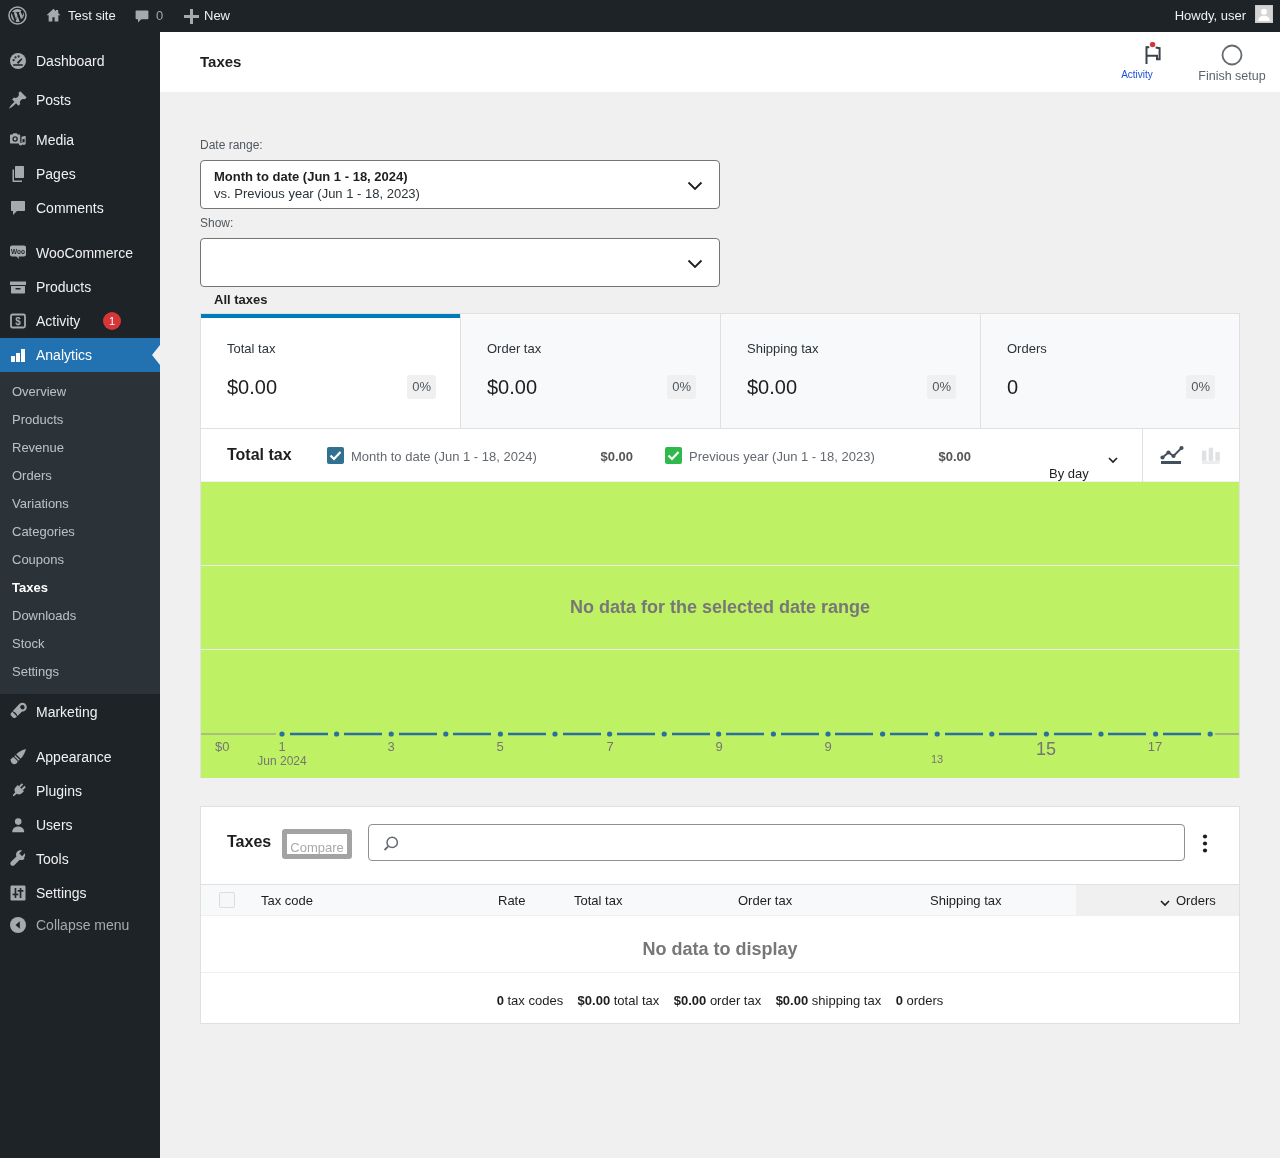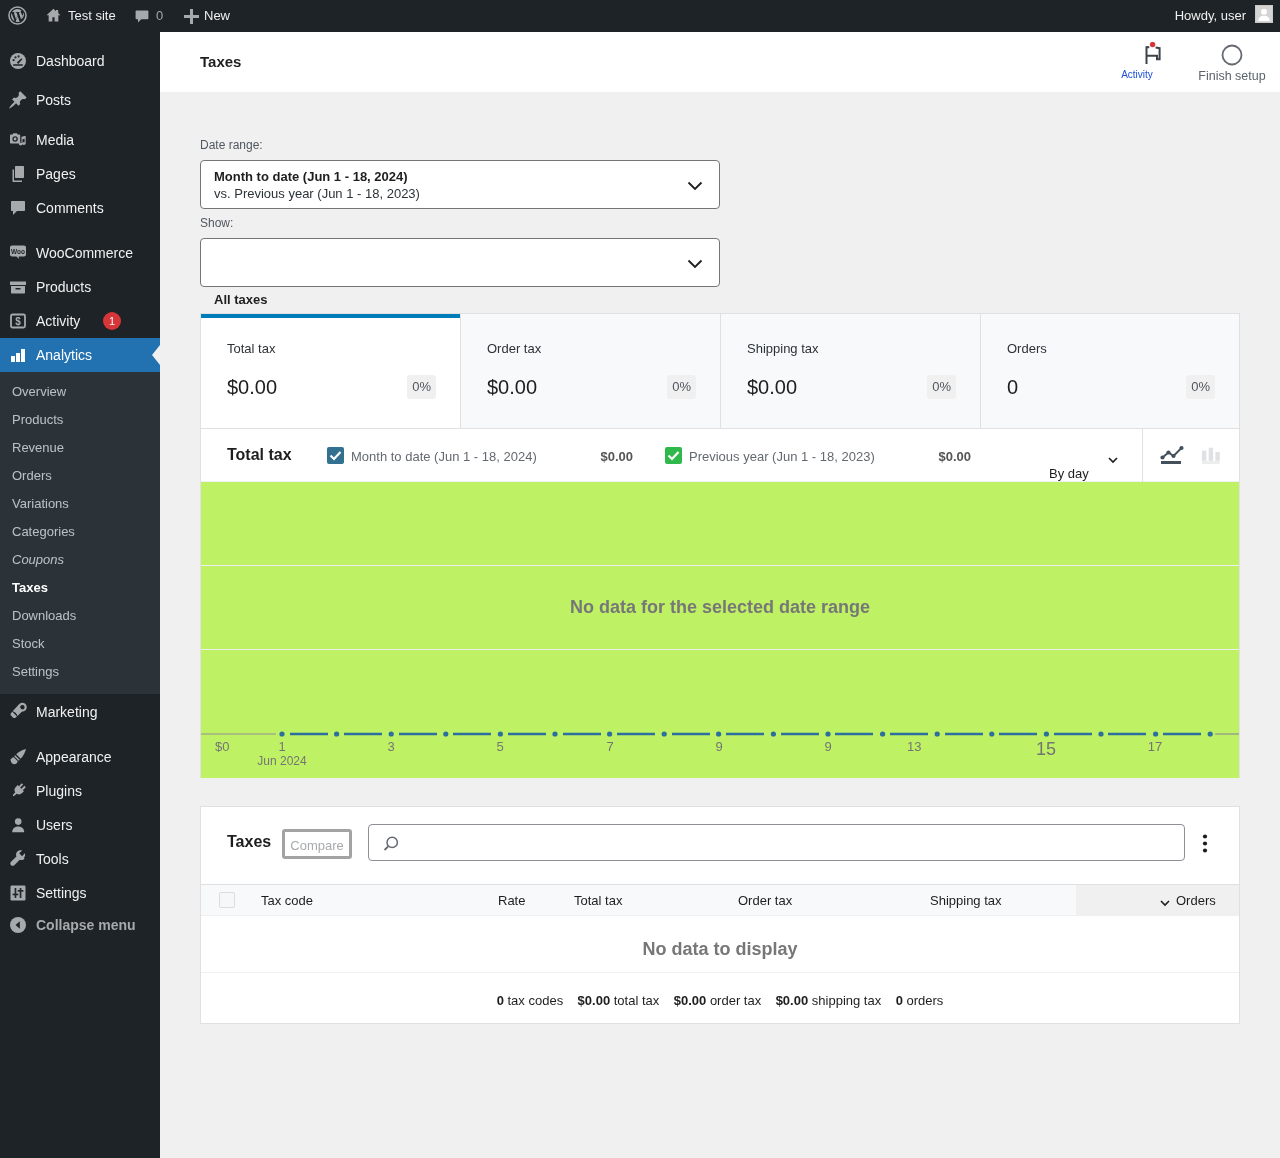--- a/index.html
+++ b/index.html
@@ -163,21 +163,21 @@
   <div style="position:absolute; right:0; top:7px; width:0; height:0; border-top:10px solid transparent; border-bottom:10px solid transparent; border-right:8px solid #f0f0f1;"></div>
     </div>
 
   <div id="submenu">
     <div class="smi" style="top:6px;">Overview</div>
     <div class="smi" style="top:34px;">Products</div>
     <div class="smi" style="top:62px;">Revenue</div>
     <div class="smi" style="top:90px;">Orders</div>
     <div class="smi" style="top:118px;">Variations</div>
     <div class="smi" style="top:146px;">Categories</div>
-    <div class="smi" style="top:174px;font-style:italic;">Coupons</div>
+    <div class="smi" style="top:174px;">Coupons</div>
     <div class="smi" style="top:202px; color:#fff; font-weight:bold;">Taxes</div>
     <div class="smi" style="top:230px;">Downloads</div>
     <div class="smi" style="top:258px;">Stock</div>
     <div class="smi" style="top:286px;">Settings</div>
   </div>
 
   <div class="mi" style="top:663px;">
       <span class="ico">
     <svg width="20" height="20" viewBox="0 0 20 20">
           <g fill="#a7aaad">
@@ -237,21 +237,21 @@
           <g fill="#22282c">
             <rect x="6.6" y="5" width="1.7" height="10"></rect>
             <rect x="11.7" y="5" width="1.7" height="10"></rect>
             <rect x="4.6" y="10.6" width="5.7" height="1.7"></rect>
             <rect x="9.7" y="7" width="5.7" height="1.7"></rect>
           </g>
         </svg>
   </span>
       <span class="lbl">Settings</span>
     </div>
-  <div class="mi" style="top:876px; color:#a7aaad;font-weight:bold;">
+  <div class="mi" style="top:876px; color:#a7aaad;">
       <span class="ico">
     <svg width="20" height="20" viewBox="0 0 20 20">
           <circle cx="10" cy="10" r="8" fill="#a7aaad"></circle>
           <path fill="#1d2327" d="M11.8 6.2L7.5 10l4.3 3.8z"></path>
         </svg>
   </span>
       <span class="lbl">Collapse menu</span>
     </div>
 </div>
 
@@ -413,30 +413,30 @@
             <circle cx="1009.2" cy="6" r="2.6"></circle>
         </g>
       </svg>
       <div class="abs" style="left:14px; top:257px; font-size:13px; color:#757575;">$0</div>
       <div class="abs" style="left:51px; top:257px; width:60px; text-align:center; font-size:13px; color:#757575;">1</div>
       <div class="abs" style="left:160px; top:257px; width:60px; text-align:center; font-size:13px; color:#757575;">3</div>
       <div class="abs" style="left:269px; top:257px; width:60px; text-align:center; font-size:13px; color:#757575;">5</div>
       <div class="abs" style="left:379px; top:257px; width:60px; text-align:center; font-size:13px; color:#757575;">7</div>
       <div class="abs" style="left:488px; top:257px; width:60px; text-align:center; font-size:13px; color:#757575;">9</div>
       <div class="abs" style="left:597px; top:257px; width:60px; text-align:center; font-size:13px; color:#757575;">9</div>
-      <div class="abs" style="left:706px; top:257px; width:60px; text-align:left; font-size:13px; color:#757575;">13</div>
+      <div class="abs" style="left:706px; top:271px; width:60px; text-align:center; font-size:11px; color:#757575;">13</div>
       <div class="abs" style="left:815px; top:257px; width:60px; text-align:center; font-size:18px; color:#757575;">15</div>
       <div class="abs" style="left:924px; top:257px; width:60px; text-align:center; font-size:13px; color:#757575;">17</div>
       <div class="abs" style="left:51px; top:272px; width:60px; text-align:center; font-size:12px; color:#757575;">Jun 2024</div>
     </div>
   </div>
 
   <div class="abs" style="left:40px; top:774px; width:1040px; height:218px; background:#fff; border:1px solid #e0e0e0;">
     <div class="abs" style="left:26px; top:26px; font-size:16px; font-weight:bold; color:#1e1e1e;">Taxes</div>
-    <div class="abs" style="left:81px; top:22px; width:70px; height:30px; border:3px solid #a3a3a3; border-radius:3px; font-size:13px; color:#a7aaad; text-align:center; line-height:28px;">Compare</div>
+    <div class="abs" style="left:81px; top:22px; width:70px; height:30px; border:5px solid #a3a3a3; border-radius:3px; font-size:13px; color:#a7aaad; text-align:center; line-height:28px;">Compare</div>
     <div class="abs" style="left:167px; top:17px; width:817px; height:37px; border:1px solid #8c8f94; border-radius:4px; background:#fff;">
       <svg width="16" height="16" viewBox="0 0 16 16" style="position:absolute; left:14px; top:11px;">
           <circle cx="9.2" cy="6.4" r="5.2" fill="none" stroke="#646970" stroke-width="1.5"></circle>
           <line x1="5.2" y1="10.4" x2="1.6" y2="14" stroke="#646970" stroke-width="1.8"></line>
         </svg>
     </div>
     <div class="abs" style="left:993px; top:26px; width:22px; height:22px;">
       <svg width="22" height="22" viewBox="0 0 22 22">
           <circle cx="11" cy="3.5" r="2.1" fill="#1e1e1e"></circle>
           <circle cx="11" cy="10.5" r="2.1" fill="#1e1e1e"></circle>

